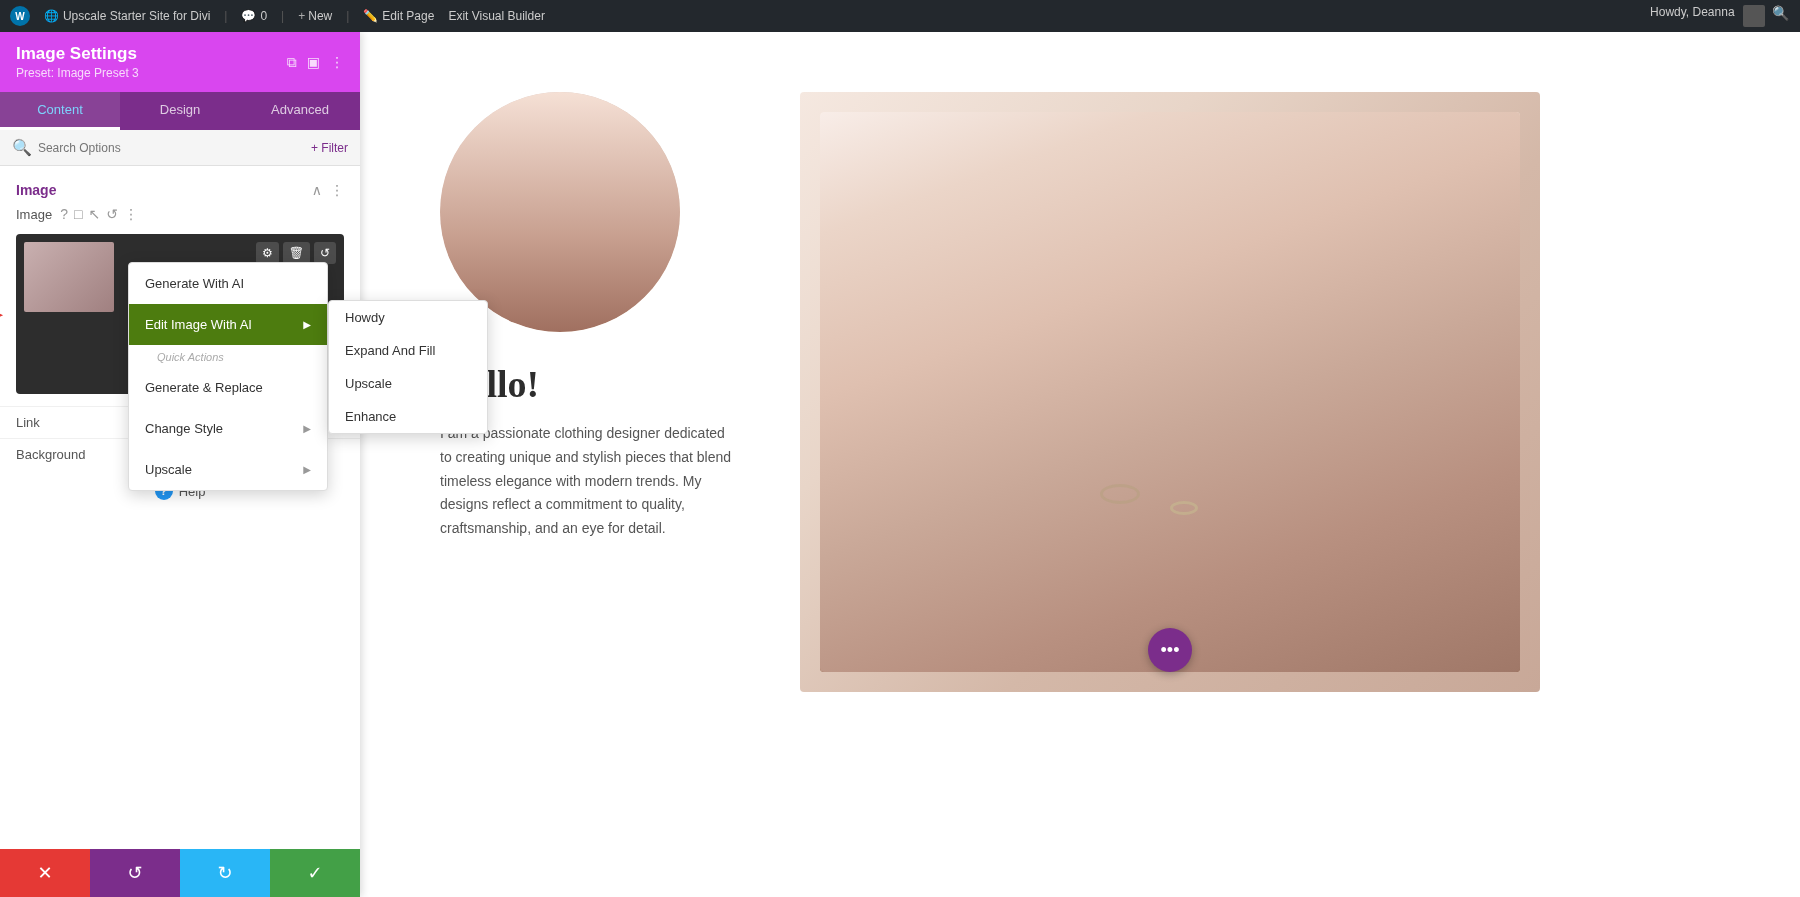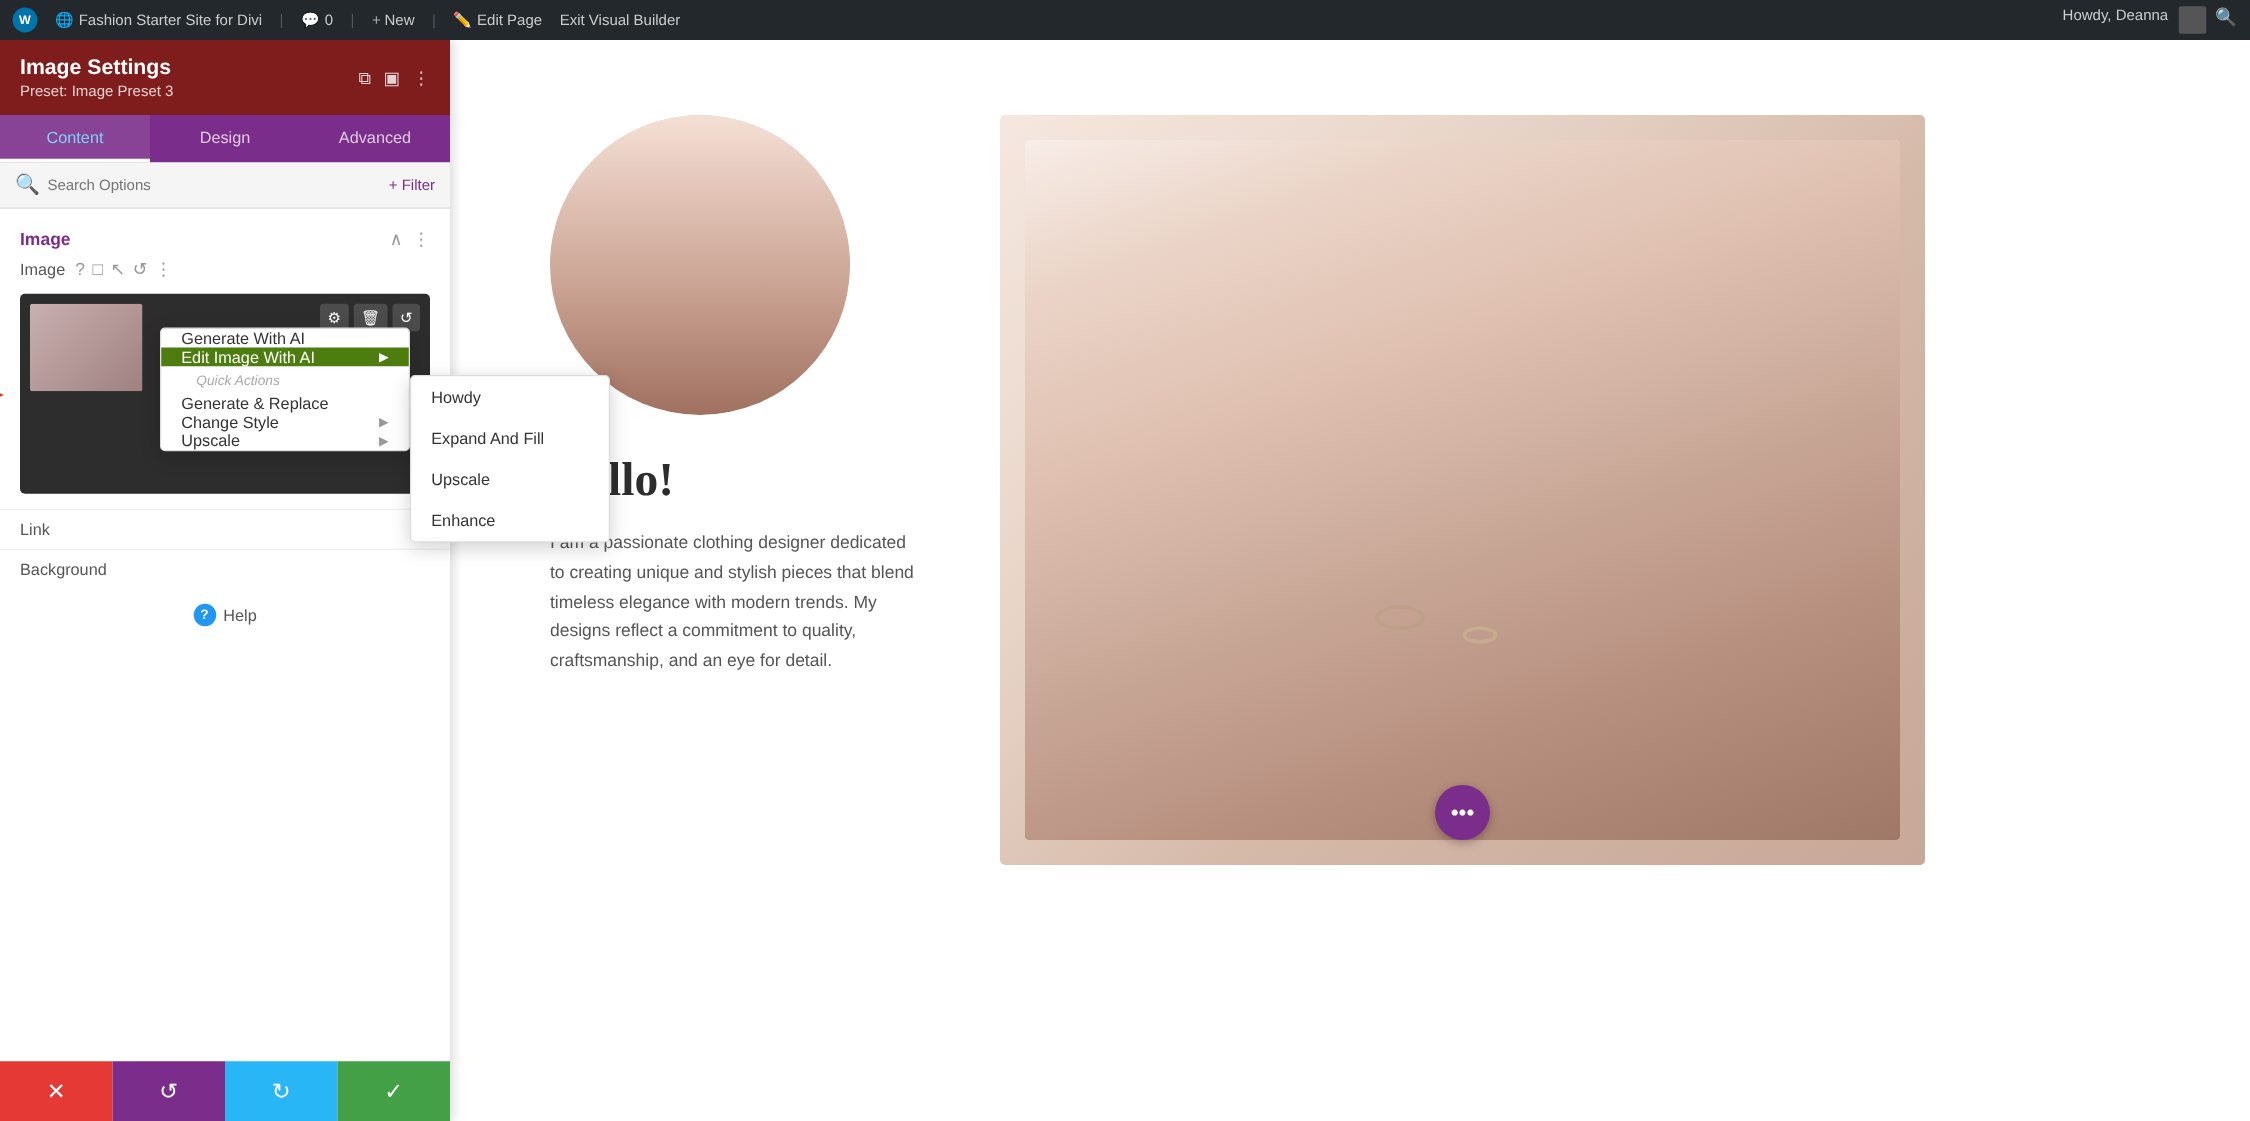--- a/index.html
+++ b/index.html
@@ -42,21 +42,21 @@
       position: fixed;
       top: 32px; left: 0; bottom: 0;
       width: 360px;
       background: #fff;
       z-index: 1000;
       display: flex;
       flex-direction: column;
       box-shadow: 2px 0 8px rgba(0,0,0,0.15);
     }
     .sidebar-header {
-      background: #7f1d1d;
+      background: #d946ef;
       padding: 12px 16px;
     }
     .sidebar-title { color: #fff; font-size: 17px; font-weight: 600; }
     .sidebar-preset { color: rgba(255,255,255,0.8); font-size: 12px; margin-top: 2px; }
     .sidebar-header-icon { color: rgba(255,255,255,0.8); font-size: 14px; cursor: pointer; }
 
     .sidebar-tabs {
       display: flex;
       background: #7b2d8b;
     }
@@ -128,21 +128,21 @@
       position: fixed;
       top: 262px; left: 128px;
       background: #fff;
       border: 1px solid #ddd;
       border-radius: 4px;
       box-shadow: 0 4px 16px rgba(0,0,0,0.18);
       min-width: 200px;
       z-index: 5000;
     }
     .context-menu-item {
-      padding: 0 16px;
+      padding: 13px 16px;
       font-size: 13px;
       color: #333;
       cursor: pointer;
       display: flex; align-items: center; justify-content: space-between;
     }
     .context-menu-item.active {
       background: #4d7c0f; color: #fff;
     }
     .context-menu-item.active .arrow-right { color: #fff; }
     .context-menu-item .arrow-right { color: #999; font-size: 10px; }
@@ -285,21 +285,21 @@
       box-shadow: 0 2px 8px rgba(0,0,0,0.3);
     }
   </style>
 </head>
 <body>
 
 <div class="topbar">
   <div class="topbar-wp-icon">W</div>
   <div class="topbar-site">
     <span>🌐</span>
-    <span>Fashion Starter Site for Divi</span>
+    <span>Upscale Starter Site for Divi</span>
   </div>
   <div class="topbar-sep">|</div>
   <div class="topbar-comments">
     <span>💬</span>
     <span>0</span>
   </div>
   <div class="topbar-sep">|</div>
   <div class="topbar-new">
     <span class="plus">+</span>
     <span>New</span>

